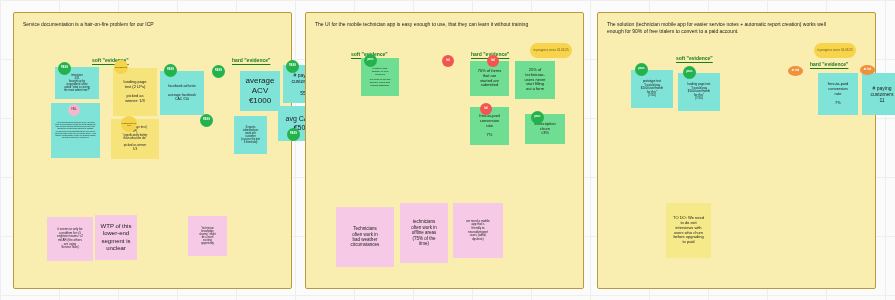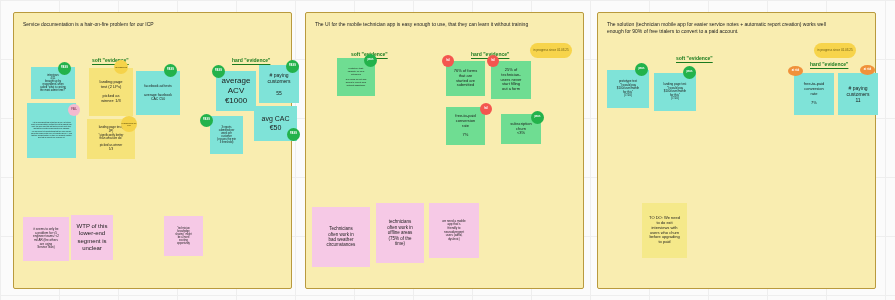--- a/index.html
+++ b/index.html
@@ -20,21 +20,21 @@
 
   .panel{position:absolute;background:#f9edb0;border:1.5px solid #b99a3e;border-radius:2px;}
 
   .panel-title{position:absolute;color:#222;line-height:1.35;}
 
   .section-label{position:absolute;color:#1a7a1f;font-weight:bold;
     text-decoration:underline;text-underline-offset:2px;}
 
   .note{position:absolute;box-sizing:border-box;padding:3px;
     display:flex;align-items:center;justify-content:center;text-align:center;
-    color:#1b1b1b;line-height:1.22;word-wrap:break-word;overflow:hidden;}
+    color:#1b1b1b;line-height:1.22;word-wrap:break-word;overflow:hidden;margin-left:24px;}
   .note .txt{width:100%;white-space:pre-line;}
 
   .cy{background:#7fe3d8;}
   .gn{background:#6fdd92;}
   .yl{background:#f6e37a;}
   .pk{background:#f6c9e6;}
   .ylw2{background:#f5e98a;}
 
   .badge{position:absolute;border-radius:50%;display:flex;align-items:center;
     justify-content:center;text-align:center;color:#fff;font-weight:bold;

